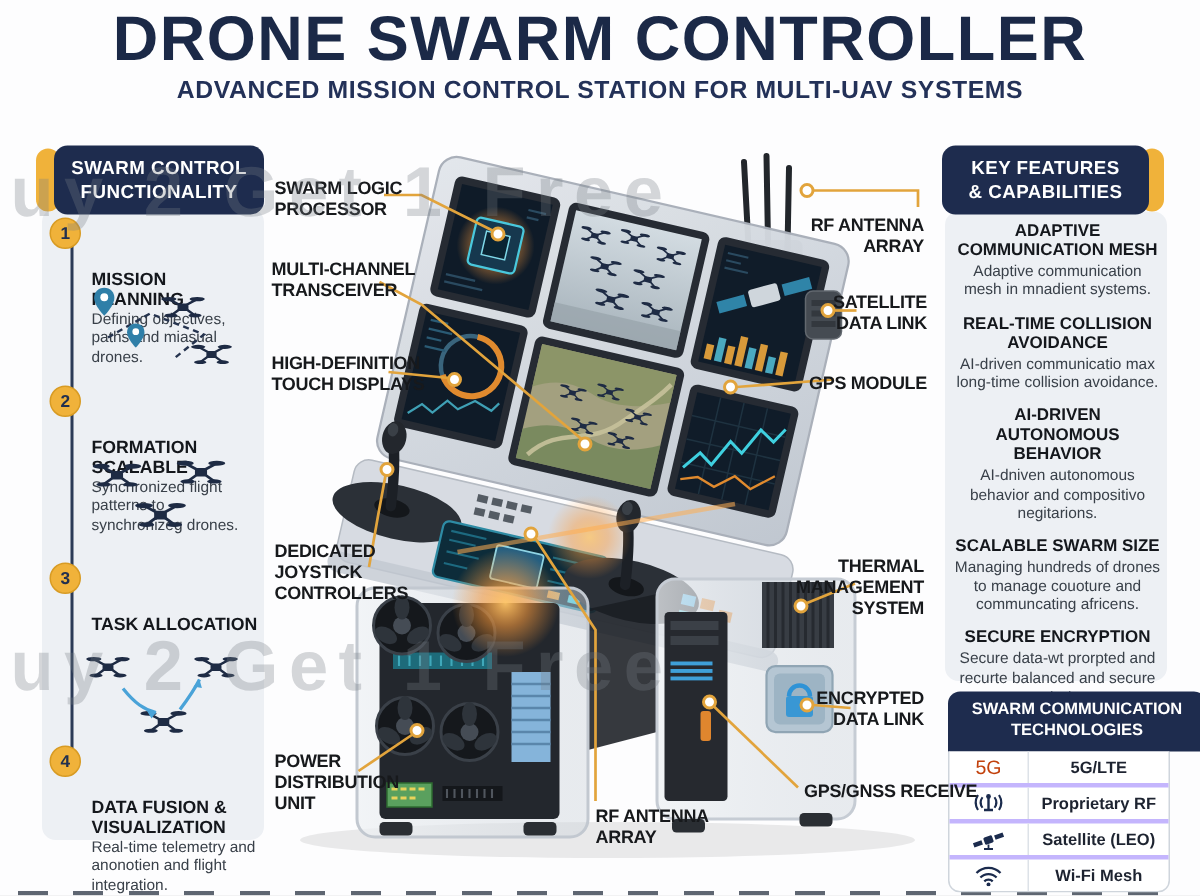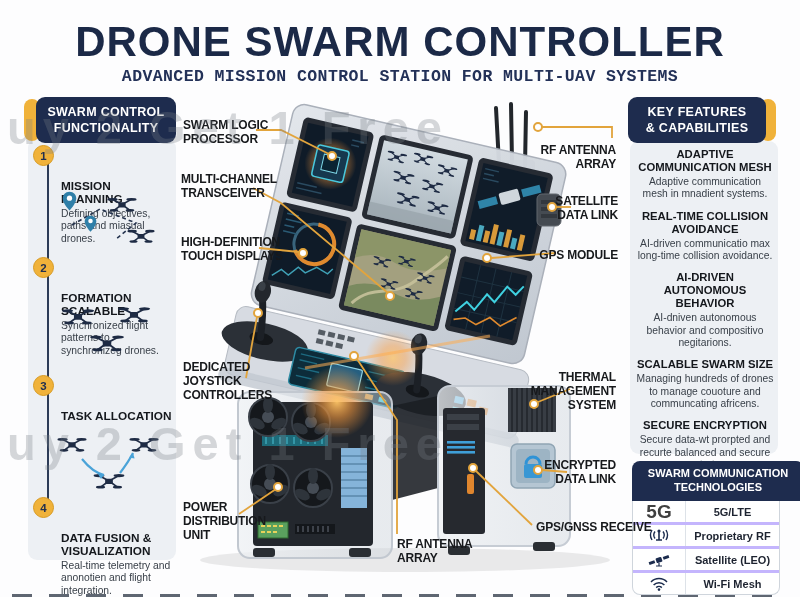--- a/index.html
+++ b/index.html
@@ -1,23 +1,23 @@
 <!DOCTYPE html>
 <html><head>
 <meta charset="utf-8">
 <style>
   html,body{margin:0;padding:0;background:#e9e9e9;}
   .stage{position:relative;width:800px;height:597px;background:#fdfdfe;overflow:hidden;
          font-family:"Liberation Sans",sans-serif;margin:0 auto;}
   .pre{white-space:pre-line;}
 
   
-  .hdr{position:absolute;top:20px;left:0;width:100%;text-align:center;z-index:5;}
+  .hdr{position:absolute;top:4px;left:0;width:100%;text-align:center;z-index:5;}
   .hdr h1{margin:0;font-size:42px;font-weight:bold;color:#1b2947;letter-spacing:1px;line-height:1.05;}
-  .hdr .sub{margin-top:3px;font-size:16.5px;font-weight:bold;color:#233158;letter-spacing:.4px;font-family:Liberation Mono, monospace;}
+  .hdr .sub{margin-top:3px;font-size:16.5px;font-weight:bold;color:#233158;letter-spacing:.4px;}
 
   
   .accent-bar{position:absolute;background:#f0b23a;border-radius:8px;z-index:6;}
   .side-hd{position:absolute;background:#1e2c4e;color:#fff;font-weight:bold;font-size:12.5px;
            line-height:1.3;display:flex;align-items:center;justify-content:center;text-align:center;
            border-radius:9px;z-index:7;letter-spacing:.3px;}
   .side-body{position:absolute;background:#edf0f4;border-radius:9px;z-index:4;}
 
   
   .lp-item{position:absolute;left:5px;display:flex;gap:7px;width:140px;}
@@ -38,21 +38,21 @@
   
   .comm-hd{position:absolute;left:632px;top:461px;width:172px;height:40px;background:#1e2c4e;
            color:#fff;font-weight:bold;font-size:11px;line-height:1.25;display:flex;align-items:center;
            justify-content:center;text-align:center;border-radius:8px 8px 0 0;z-index:7;}
   .comm-tbl{position:absolute;left:632px;top:501px;width:146px;background:#fff;border:1px solid #cfd5dc;
             border-top:none;border-radius:0 0 8px 8px;z-index:7;}
   .comm-row{display:flex;height:21px;align-items:center;border-top:3px solid #c4b5fd;}
   .comm-row:first-child{border-top:none;}
   .comm-ic{flex:0 0 52px;display:flex;align-items:center;justify-content:center;border-right:1px solid #dde2e8;height:100%;}
   .comm-val{flex:1;text-align:center;font-size:11px;color:#1d2330;font-weight:bold;}
-  .tech-5g{font-size:19px;font-weight:bold;color:#404040;}
+  .tech-5g{font-size:13px;font-weight:normal;color:#c2410c;}
 
   
   .co{position:absolute;font-weight:bold;font-size:12px;line-height:1.15;color:#17191c;
       letter-spacing:-.2px;white-space:pre-line;z-index:20;}
   .co.r{text-align:right;}
 
   
   .wm{position:absolute;left:-34px;width:900px;font-size:47px;font-weight:bold;
       color:rgba(120,126,134,.30);letter-spacing:7px;z-index:40;pointer-events:none;}
 

